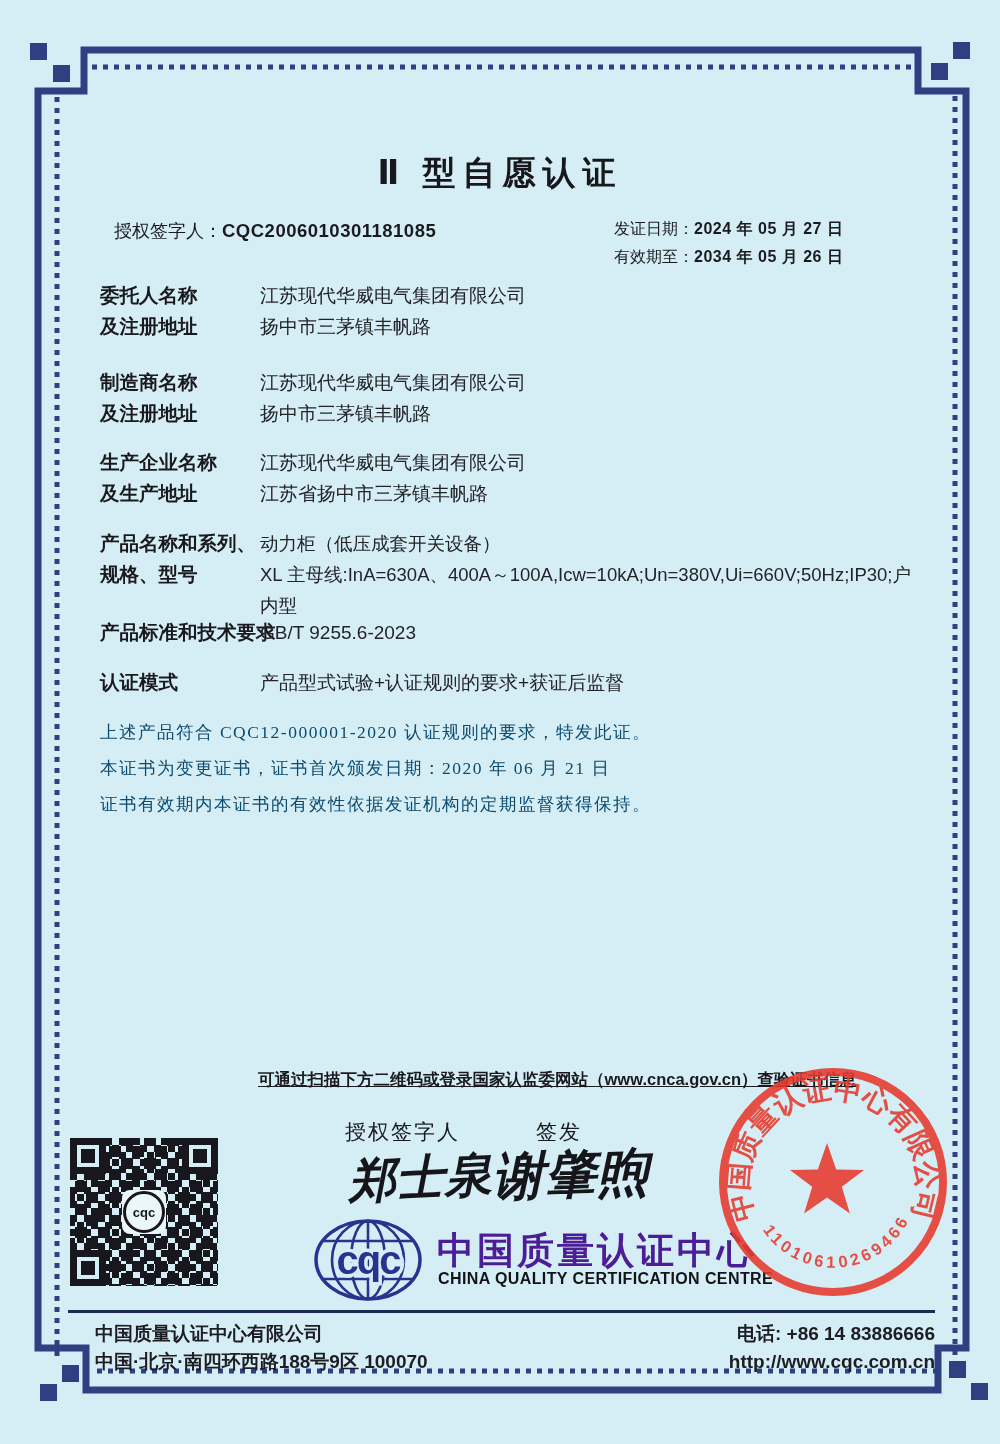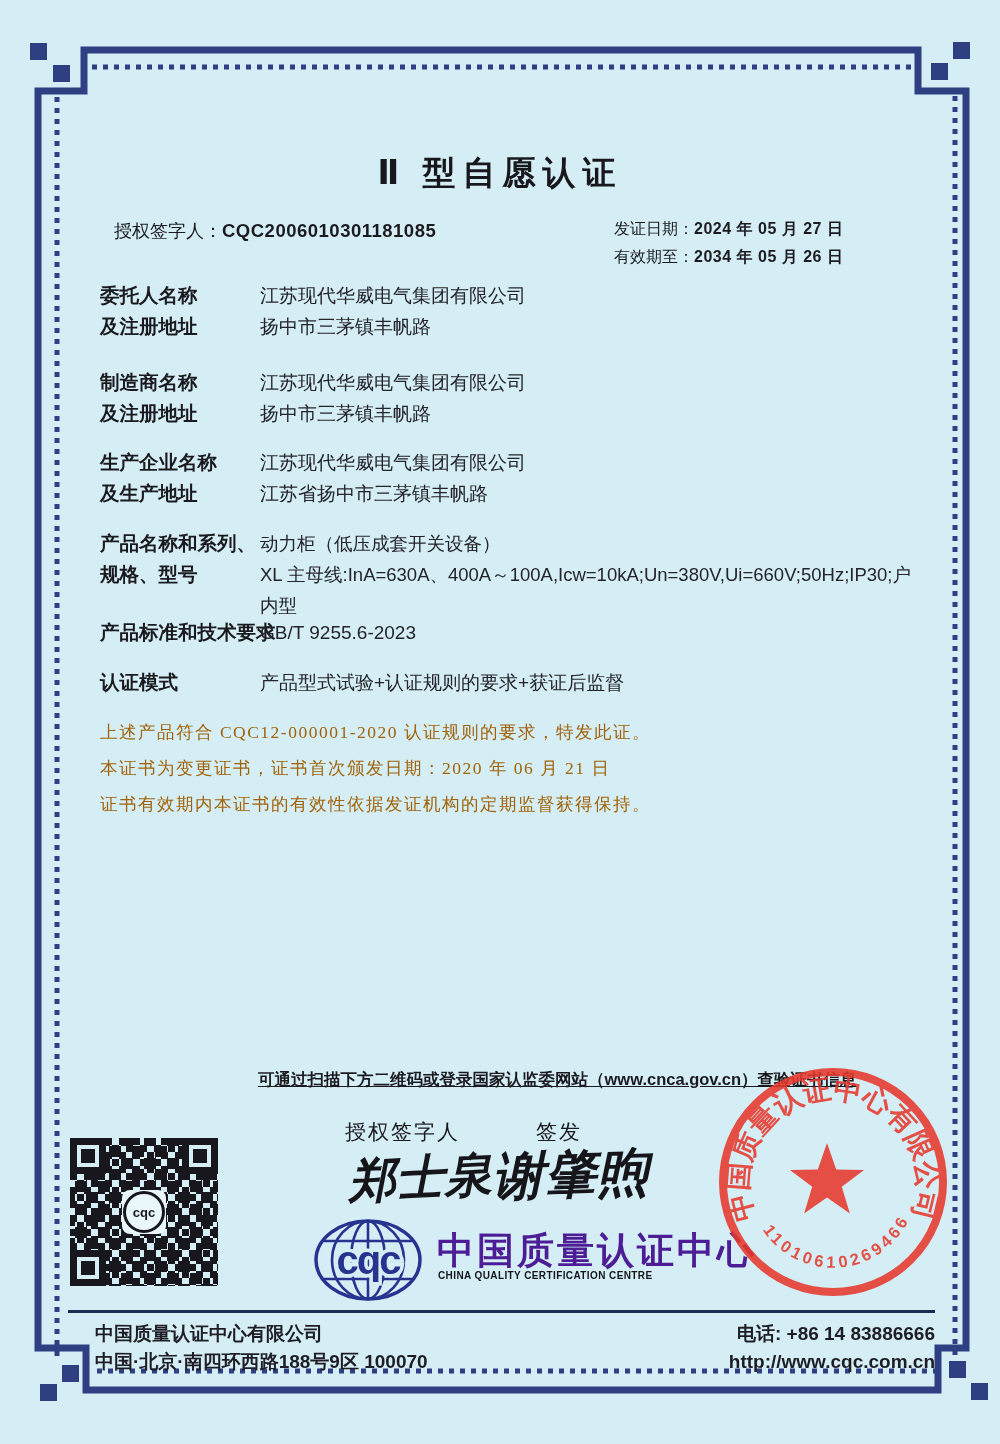--- a/index.html
+++ b/index.html
@@ -18,21 +18,21 @@
   
   .kai{font-family:"Liberation Serif","DejaVu Serif",serif;}
   .meta-left{left:114px;top:219px;font-size:18px;}
   .meta-left .num{font-weight:bold;font-size:18.5px;letter-spacing:.5px;}
   .meta-right{left:614px;top:215px;font-size:16px;line-height:28px;}
   .meta-right .val{font-weight:bold;letter-spacing:.5px;}
   
   .field-label{left:100px;width:158px;font-size:19.5px;font-weight:bold;line-height:31px;color:#1a1a1e;}
   .field-value{left:260px;width:668px;font-size:19px;line-height:31px;color:#232329;}
   
-  .statement{left:100px;width:760px;font-size:17.5px;letter-spacing:1.5px;color:#a16207;
+  .statement{left:100px;width:760px;font-size:17.5px;letter-spacing:1.5px;color:#0c4a6e;
     font-family:"Liberation Serif","DejaVu Serif",serif;}
   
   .verify-note{left:258px;top:1069px;font-size:16.5px;font-weight:600;color:#1a1a1e;text-decoration:underline;}
   
   .sig-label{font-size:21px;letter-spacing:2px;font-family:"Liberation Serif","DejaVu Serif",serif;color:#1a1a1e;}
   .handwriting{font-family:"Liberation Serif","DejaVu Serif",serif;font-weight:bold;font-style:italic;color:#15151a;}
   
   .qr{left:70px;top:1138px;width:148px;height:148px;
     background:
       repeating-conic-gradient(#17171d 0% 25%, transparent 0% 50%) 0px 0px / 14px 14px,
@@ -42,21 +42,21 @@
   .qr .finder::after{content:"";position:absolute;left:4px;top:4px;width:14px;height:14px;background:#17171d;}
   .qr .f-tl{left:0;top:0;}
   .qr .f-tr{right:0;top:0;}
   .qr .f-bl{left:0;bottom:0;}
   .qr .qr-center{position:absolute;left:52px;top:52px;width:44px;height:44px;background:#e9f7fb;border-radius:8px;
     display:flex;align-items:center;justify-content:center;}
   .qr .qr-center span{display:flex;align-items:center;justify-content:center;width:36px;height:36px;border:3px solid #17171d;border-radius:50%;
     font-size:13px;font-weight:bold;color:#17171d;}
   
   .brand-cn{left:437px;top:1226px;font-size:37px;font-weight:bold;letter-spacing:3px;color:#4c1d95;}
-  .brand-en{left:438px;top:1270px;font-size:10px;font-weight:bold;letter-spacing:.4px;color:#141418;}
+  .brand-en{left:438px;top:1270px;font-size:16px;font-weight:bold;letter-spacing:.4px;color:#141418;}
   
   .footer-rule{left:68px;top:1310px;width:867px;height:3px;background:#1c2b52;}
   .footer-left{left:95px;top:1320px;font-size:19px;font-weight:600;line-height:28px;color:#1d1d23;}
   .footer-right{left:535px;top:1320px;width:400px;text-align:right;font-size:19px;font-weight:600;line-height:28px;color:#1d1d23;}
   .seal-svg{left:703px;top:1062px;width:262px;height:262px;opacity:.88;}
 </style>
 </head>
 <body>
 
 <div id="certificate">

